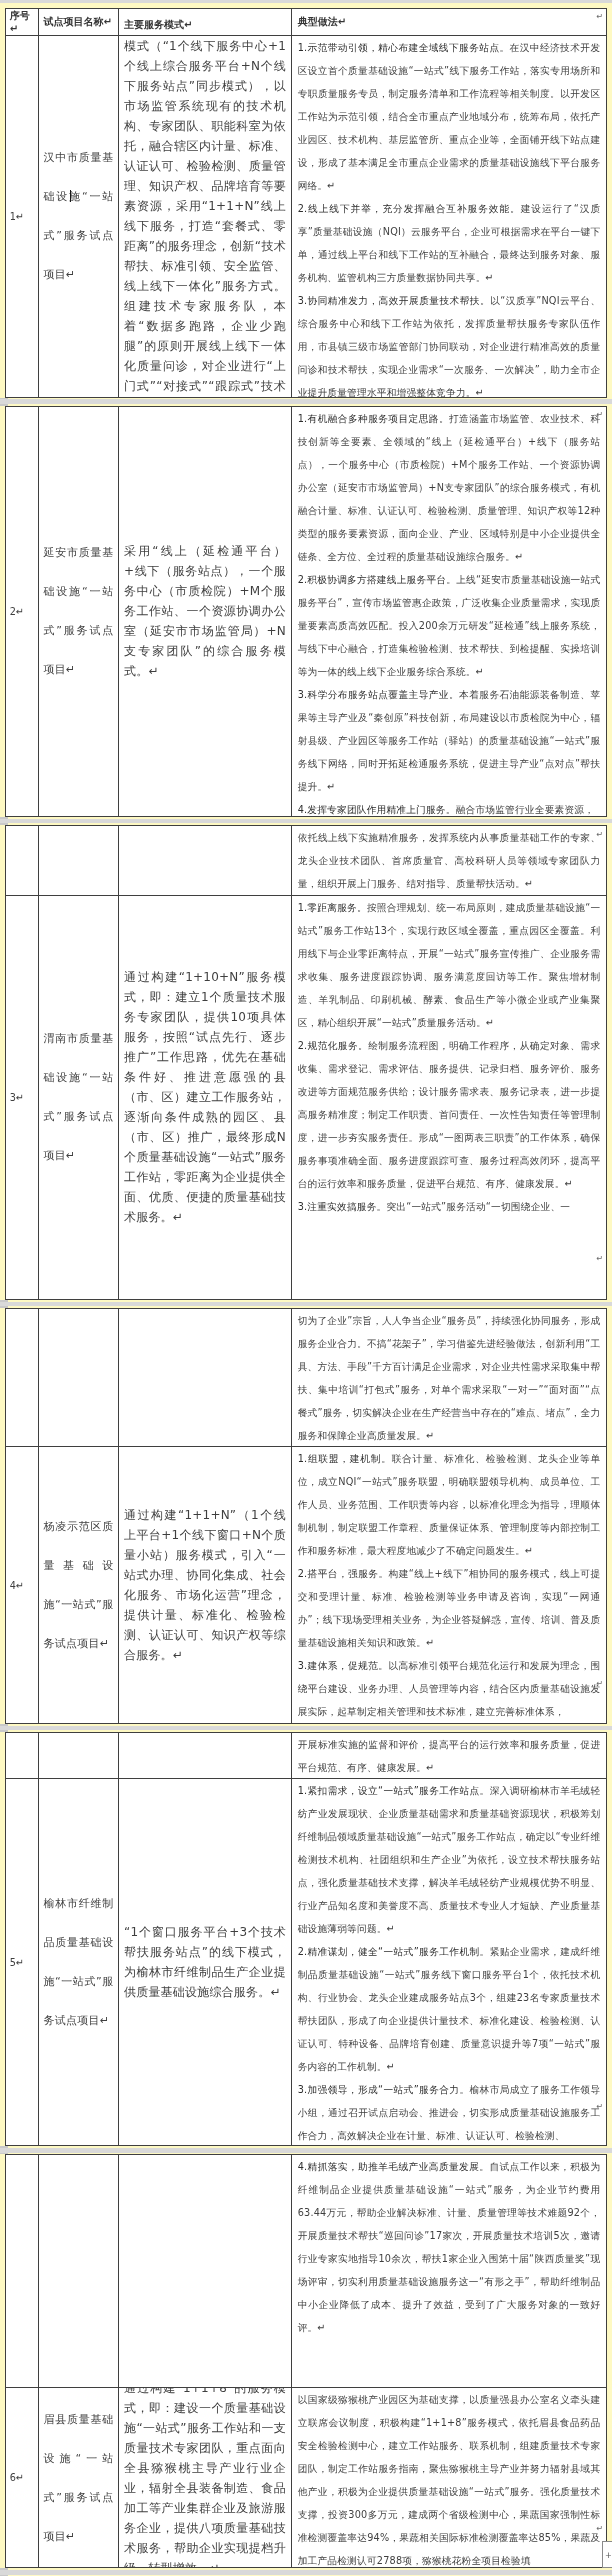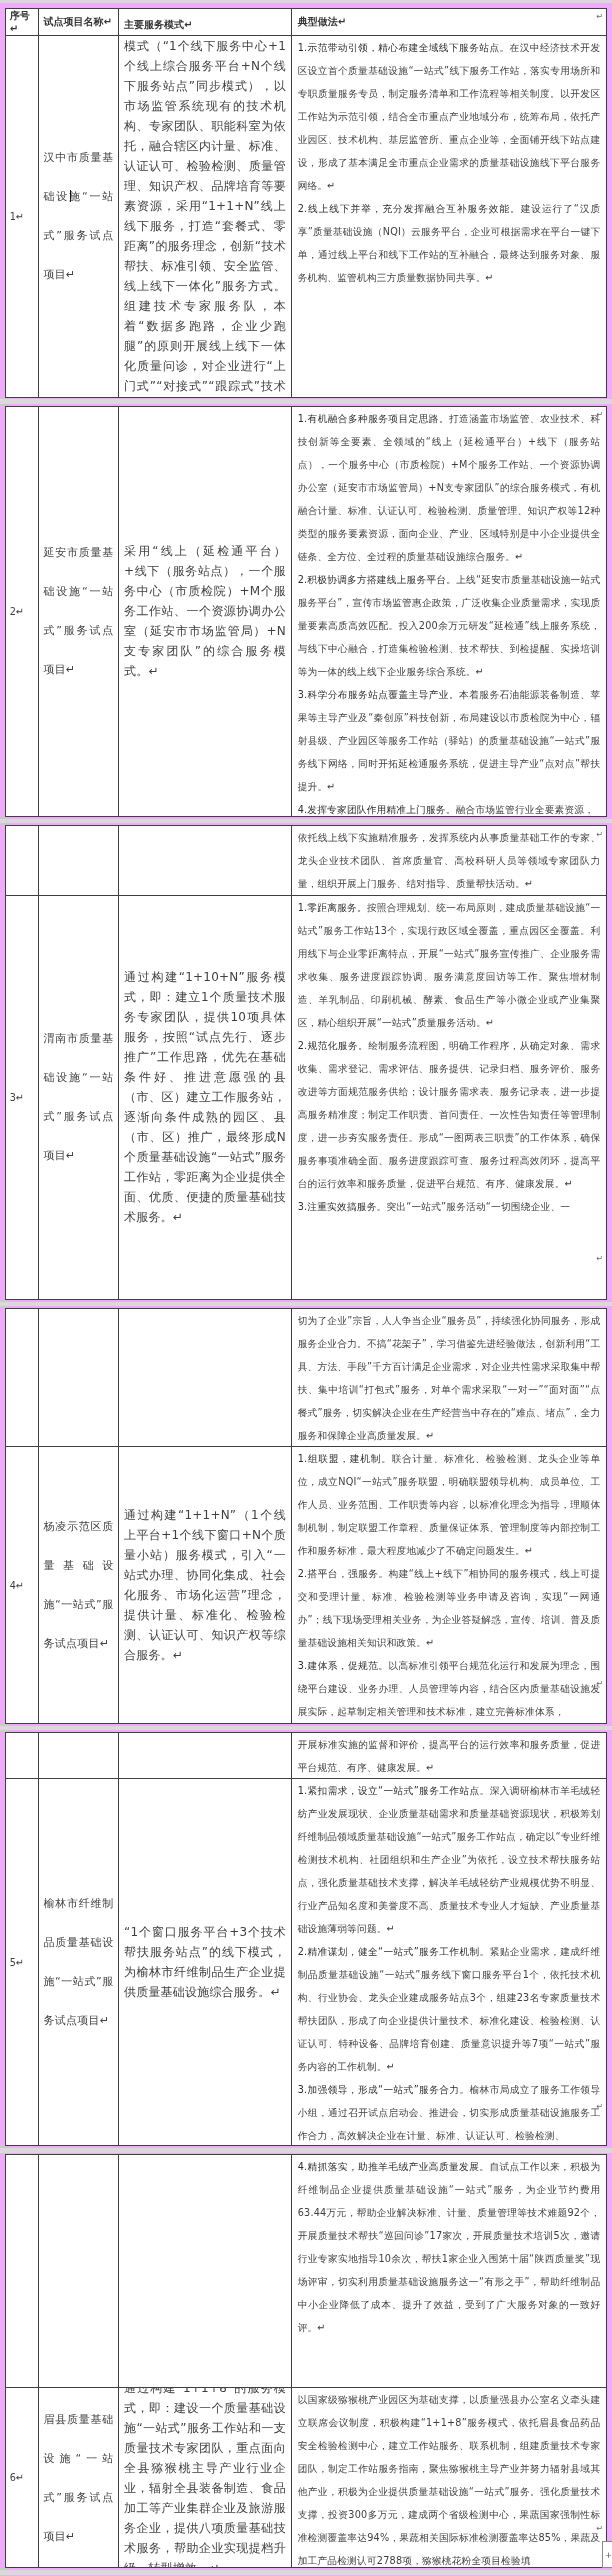--- a/index.html
+++ b/index.html
@@ -1,19 +1,19 @@
 <!DOCTYPE html>
 <html style="font-size:10px"><head>
 <meta charset="utf-8">
 <style>
   html,body{margin:0;padding:0;background:#ffffff;}
   #screen{
     position:relative;
     width:613px;height:2576px;
-    background:#f0abfc;
+    background:#fef9c3;
     font-family:"DejaVu Sans",sans-serif;
     color:#3f3f3f;
     overflow:hidden;
   }
   .top-strip{position:absolute;left:0;top:0;width:613px;height:3.1px;background:#d9d9d9;}
   .doc-flow{position:absolute;left:0;top:7.5px;width:613px;}
   .tbl{
     margin-left:5px;width:602px;
     border:0.6px solid #3f3f3f;
     box-sizing:border-box;
@@ -69,20 +69,21 @@
           </div>
         <div class="cell c2">
             <span class="nametxt">汉中市质量基础设施“一站式”服务试点项目↵</span>
           </div>
         <div class="cell c3">
             <span class="bodytxt">“1+1+N”线上线下同步服务模式（“1个线下服务中心+1个线上综合服务平台+N个线下服务站点”同步模式），以市场监管系统现有的技术机构、专家团队、职能科室为依托，融合辖区内计量、标准、认证认可、检验检测、质量管理、知识产权、品牌培育等要素资源，采用“1+1+N”线上线下服务，打造“套餐式、零距离”的服务理念，创新“技术帮扶、标准引领、安全监管、线上线下一体化”服务方式。组建技术专家服务队，本着“数据多跑路，企业少跑腿”的原则开展线上线下一体化质量问诊，对企业进行“上门式”“对接式”“跟踪式”技术帮扶。↵</span>
           </div>
         <div class="cell c4 prac">
           <p><b>1.示范带动引领，精心布建全域线下服务站点。</b><span>在汉中经济技术开发区设立首个质量基础设施“一站式”线下服务工作站，落实专用场所和专职质量服务专员，制定服务清单和工作流程等相关制度。以开发区工作站为示范引领，结合全市重点产业地域分布，统筹布局，依托产业园区、技术机构、基层监管所、重点企业等，全面铺开线下站点建设，形成了基本满足全市重点企业需求的质量基础设施线下平台服务网络。↵</span></p>
           <p><b>2.线上线下并举，充分发挥融合互补服务效能。</b><span>建设运行了“汉质享”质量基础设施（NQI）云服务平台，企业可根据需求在平台一键下单，通过线上平台和线下工作站的互补融合，最终达到服务对象、服务机构、监管机构三方质量数据协同共享。↵</span></p>
+          <p><b>3.协同精准发力，高效开展质量技术帮扶。</b><span>以“汉质享”NQI云平台、综合服务中心和线下工作站为依托，发挥质量帮扶服务专家队伍作用，市县镇三级市场监管部门协同联动，对企业进行精准高效的质量问诊和技术帮扶，实现企业需求“一次服务、一次解决”，助力全市企业提升质量管理水平和增强整体竞争力。↵</span></p>
         </div>
       </div>
     </div>
 
     <div class="page-gap">
         <div class="corner"></div>
         <div class="band"></div>
       </div>
 
     <div class="tbl" style="height:411px">

